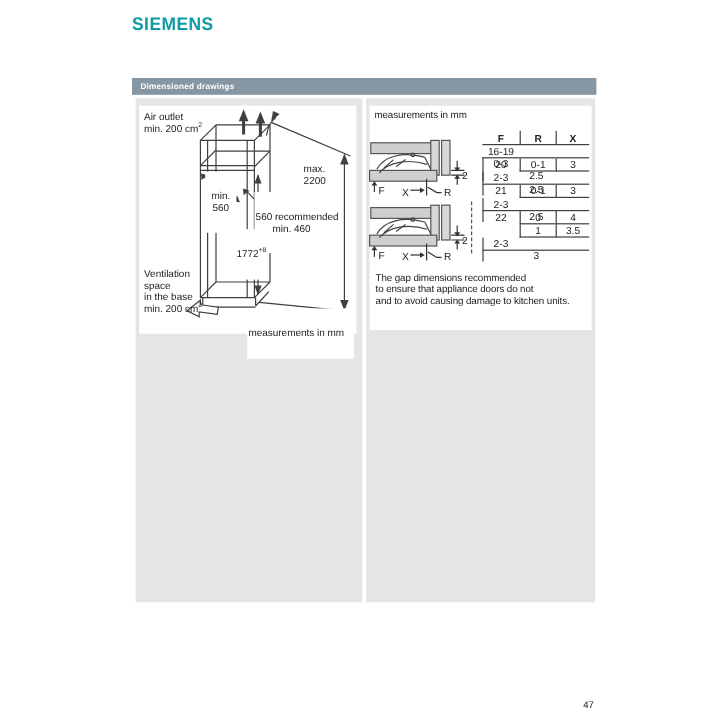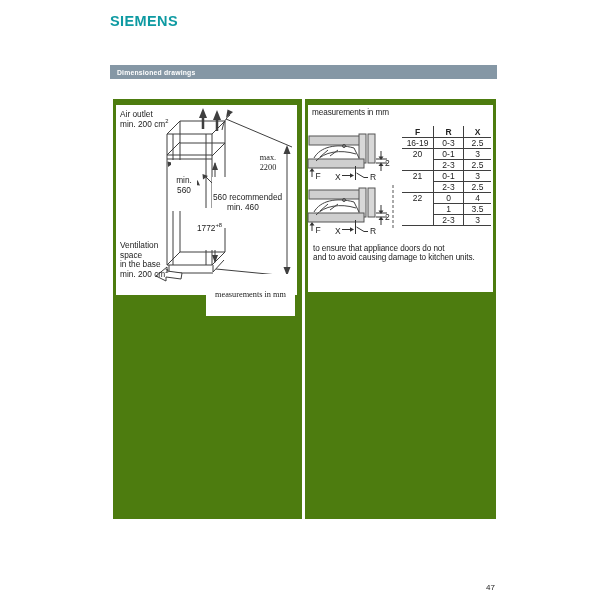--- a/index.html
+++ b/index.html
@@ -16,47 +16,47 @@
   }
   
   .bar{
     left:110px;top:65px;width:387px;height:14px;background:#8597a5;
     display:flex;align-items:center;
   }
   .bar span{
     color:#fff;font-size:6.8px;font-weight:bold;letter-spacing:.2px;padding-left:7px;
   }
   
-  .panel{background:#4d7c0f;top:82px;height:420px;margin-top:17px;}
+  .panel{background:#e5e5e5;top:82px;height:420px;}
   .panel-left{left:113px;width:189px;}
   .panel-right{left:305px;width:191px;}
   .card{position:absolute;background:#ffffff;top:6px;}
   .card-left{left:3px;width:181px;height:190px;}
   .card-right{left:3px;width:185px;height:187px;}
   
   .lbl{position:absolute;font-size:8.3px;line-height:9.5px;white-space:nowrap;color:#222;}
   .lbl .line{display:block;}
-  .lbl.right{text-align:center;font-family:Liberation Serif, serif;}
+  .lbl.right{text-align:left;}
   .lbl.center{text-align:center;}
   .lbl.bg{background:#fff;padding:16px 1px;}
   sup{font-size:5.8px;vertical-align:super;line-height:0;}
   
   .note{position:absolute;left:5px;top:139px;font-size:8.2px;line-height:9.4px;letter-spacing:-0.1px;white-space:nowrap;}
   .note .line{display:block;}
   .hdr2{left:4px;top:3px;font-size:8.2px;letter-spacing:-0.1px;}
   
   .gap-table{position:absolute;left:94px;top:21px;width:89px;font-size:8.5px;}
   .gap-table *{box-sizing:border-box;}
   .trow{display:flex;height:11px;line-height:10px;}
   .trow.thead{height:12px;line-height:12px;font-weight:bold;border-bottom:1px solid #3f3f3f;}
   .tc{text-align:center;}
   .tc.f{width:31px;}
   .tc.r{width:30px;border-left:1px solid #3f3f3f;}
   .tc.x{flex:1;border-left:1px solid #3f3f3f;}
-  .trow.sep{border-bottom:1px solid #3f3f3f;}
+  .trow.sep{border-bottom:1px solid #3f3f3f;flex-direction:column;}
   .trow.part .tc.r,.trow.part .tc.x{border-bottom:1px solid #3f3f3f;}
   
   svg{position:absolute;overflow:visible;}
   svg text{font-family:"Liberation Sans","DejaVu Sans",sans-serif;font-size:8.5px;fill:#222;}
   .pageno{left:486px;top:583px;font-size:8px;font-weight:normal;}
 </style>
 </head>
 <body>
 
 <div class="abs logo">SIEMENS</div>
@@ -229,19 +229,20 @@
         <div class="tc x">3.5</div>
       </div>
       <div class="trow sep">
         <div class="tc f"></div>
         <div class="tc r">2-3</div>
         <div class="tc x">3</div>
       </div>
     </div>
 
     <div class="note">
+      <span class="line">The gap dimensions recommended</span>
       <span class="line">to ensure that appliance doors do not</span>
       <span class="line">and to avoid causing damage to kitchen units.</span>
     </div>
   </div>
 </div>
 
 <div class="abs pageno">47</div>
 
 </body></html>

